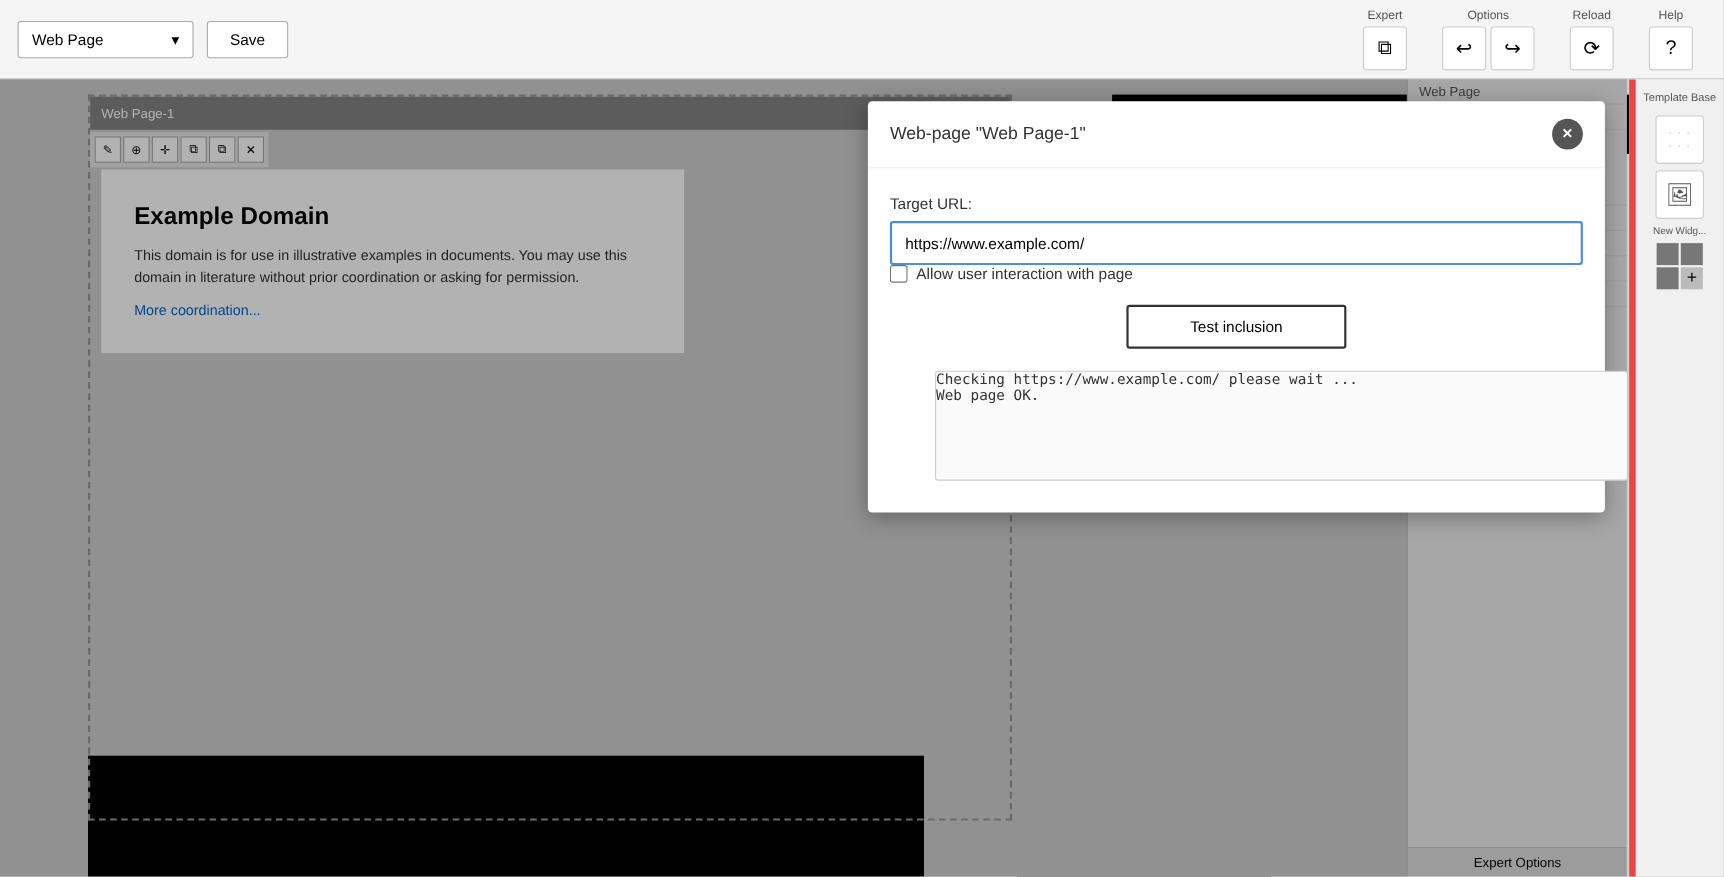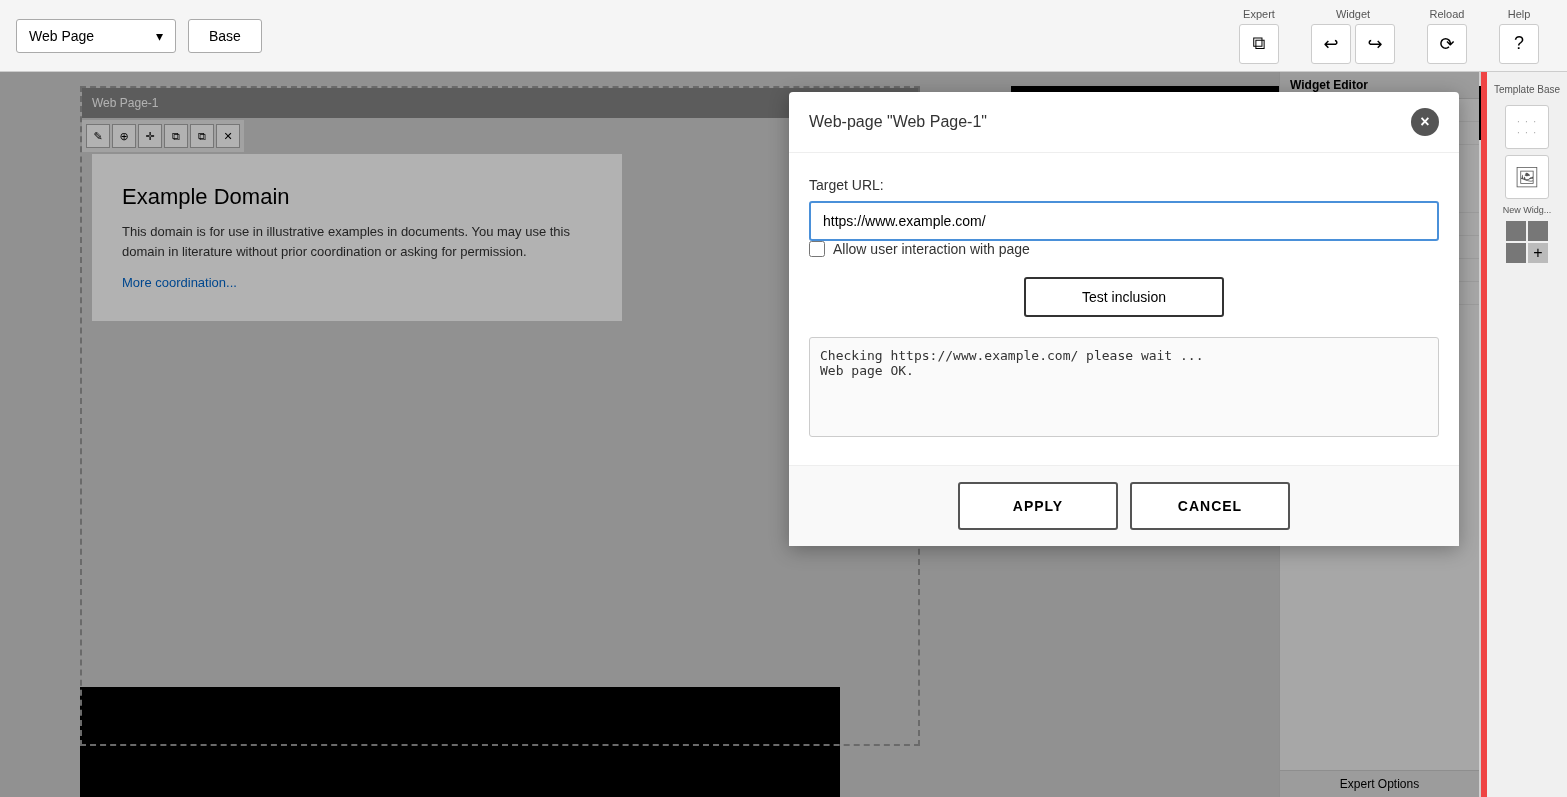--- a/index.html
+++ b/index.html
@@ -68,21 +68,21 @@
       display: flex; gap: 2px; padding: 4px;
     }
     .widget-tool-btn {
       width: 24px; height: 24px; border: 1px solid #aaa; background: white;
       font-size: 11px; cursor: pointer; display: flex; align-items: center; justify-content: center;
     }
     .web-content {
       position: absolute; top: 56px; left: 0; width: 530px; background: white;
       padding: 30px; margin: 10px;
     }
-    .web-content h1 { font-size: 22px; font-weight: normal; margin-bottom: 12px; }
+    .web-content h1 { font-size: 22px; font-weight: bold; margin-bottom: 12px; }
     .web-content p { font-size: 13px; color: #333; margin-bottom: 12px; line-height: 1.5; }
     .web-content a { color: #0066cc; font-size: 13px; text-decoration: none; }
 
     
     .right-panel {
       width: 86px; background: #f0f0f0; border-left: 6px solid #ef4444;
       display: flex; flex-direction: column; align-items: center; padding-top: 8px; gap: 6px;
     }
 
     
@@ -158,51 +158,51 @@
     .checkbox-label {
       font-size: 14px; color: #333;
     }
     .test-inclusion-btn {
       display: block; margin: 0 auto 20px; padding: 10px 40px;
       border: 2px solid #333; background: white; font-size: 14px; cursor: pointer;
       border-radius: 3px; min-width: 200px;
     }
     .result-textarea {
       width: 100%; height: 100px; border: 1px solid #ccc; border-radius: 3px;
-      padding: 10px; font-family: monospace; font-size: 13px; resize: none;
-      color: #333; background: #fafafa;
+      font-family: monospace; font-size: 13px; resize: none;
+      color: #333; background: #fafafa; margin-left: 41px;
     }
     .dialog-footer {
       display: flex; justify-content: center; gap: 12px;
       padding: 16px 20px; border-top: 1px solid #eee; background: #f9f9f9;
     }
     .dialog-btn {
       min-width: 160px; padding: 14px 30px; font-size: 14px; font-weight: bold;
       border: 2px solid #555; background: white; cursor: pointer; border-radius: 3px;
       letter-spacing: 1px;
     }
   </style>
 </head>
 <body>
 
 <div class="top-toolbar">
   <div class="page-selector">
     <span>Web Page</span>
     <span>▾</span>
   </div>
-  <button class="save-btn">Base</button>
+  <button class="save-btn">Save</button>
   <div class="toolbar-right">
     <div class="toolbar-group">
       <span class="toolbar-group-label">Expert</span>
       <div class="toolbar-icons-row">
         <button class="toolbar-icon-btn">⧉</button>
       </div>
     </div>
     <div class="toolbar-group">
-      <span class="toolbar-group-label">Widget</span>
+      <span class="toolbar-group-label">Options</span>
       <div class="toolbar-icons-row">
         <button class="toolbar-icon-btn">↩</button>
         <button class="toolbar-icon-btn">↪</button>
       </div>
     </div>
     <div class="toolbar-group">
       <span class="toolbar-group-label">Reload</span>
       <div class="toolbar-icons-row">
         <button class="toolbar-icon-btn">⟳</button>
       </div>
@@ -255,21 +255,20 @@
     <div style="display:grid;grid-template-columns:1fr 1fr;gap:2px;margin-bottom:4px;">
       <div style="width:20px;height:20px;background:#777;"></div>
       <div style="width:20px;height:20px;background:#777;"></div>
       <div style="width:20px;height:20px;background:#777;"></div>
       <div style="width:20px;height:20px;background:#bbb;display:flex;align-items:center;justify-content:center;">+</div>
     </div>
   </div>
 </div>
 
 <div class="widget-editor-panel">
-  <div class="we-section-title">Widget Editor</div>
   <div class="we-row">
     <span class="we-label">Web Page</span>
   </div>
   <div class="we-row">
     <span class="we-label">Web Page-1</span>
   </div>
   <div class="we-icon-row">
     <button class="we-icon-btn">✎</button>
     <button class="we-icon-btn">🗑</button>
     <button class="we-icon-btn">⇔</button>
@@ -304,18 +303,14 @@
       <div class="field-label">Target URL:</div>
       <input class="url-input" type="text" value="https://www.example.com/" style="">
       <div class="checkbox-row">
         <input type="checkbox" id="allow-cb" style="">
         <label class="checkbox-label" for="allow-cb">Allow user interaction with page</label>
       </div>
       <button class="test-inclusion-btn">Test inclusion</button>
       <textarea class="result-textarea" readonly="" style="">Checking https://www.example.com/ please wait ...
 Web page OK.</textarea>
     </div>
-    <div class="dialog-footer">
-      <button class="dialog-btn">APPLY</button>
-      <button class="dialog-btn">CANCEL</button>
-    </div>
   </div>
 </div>
 
 </body></html>

